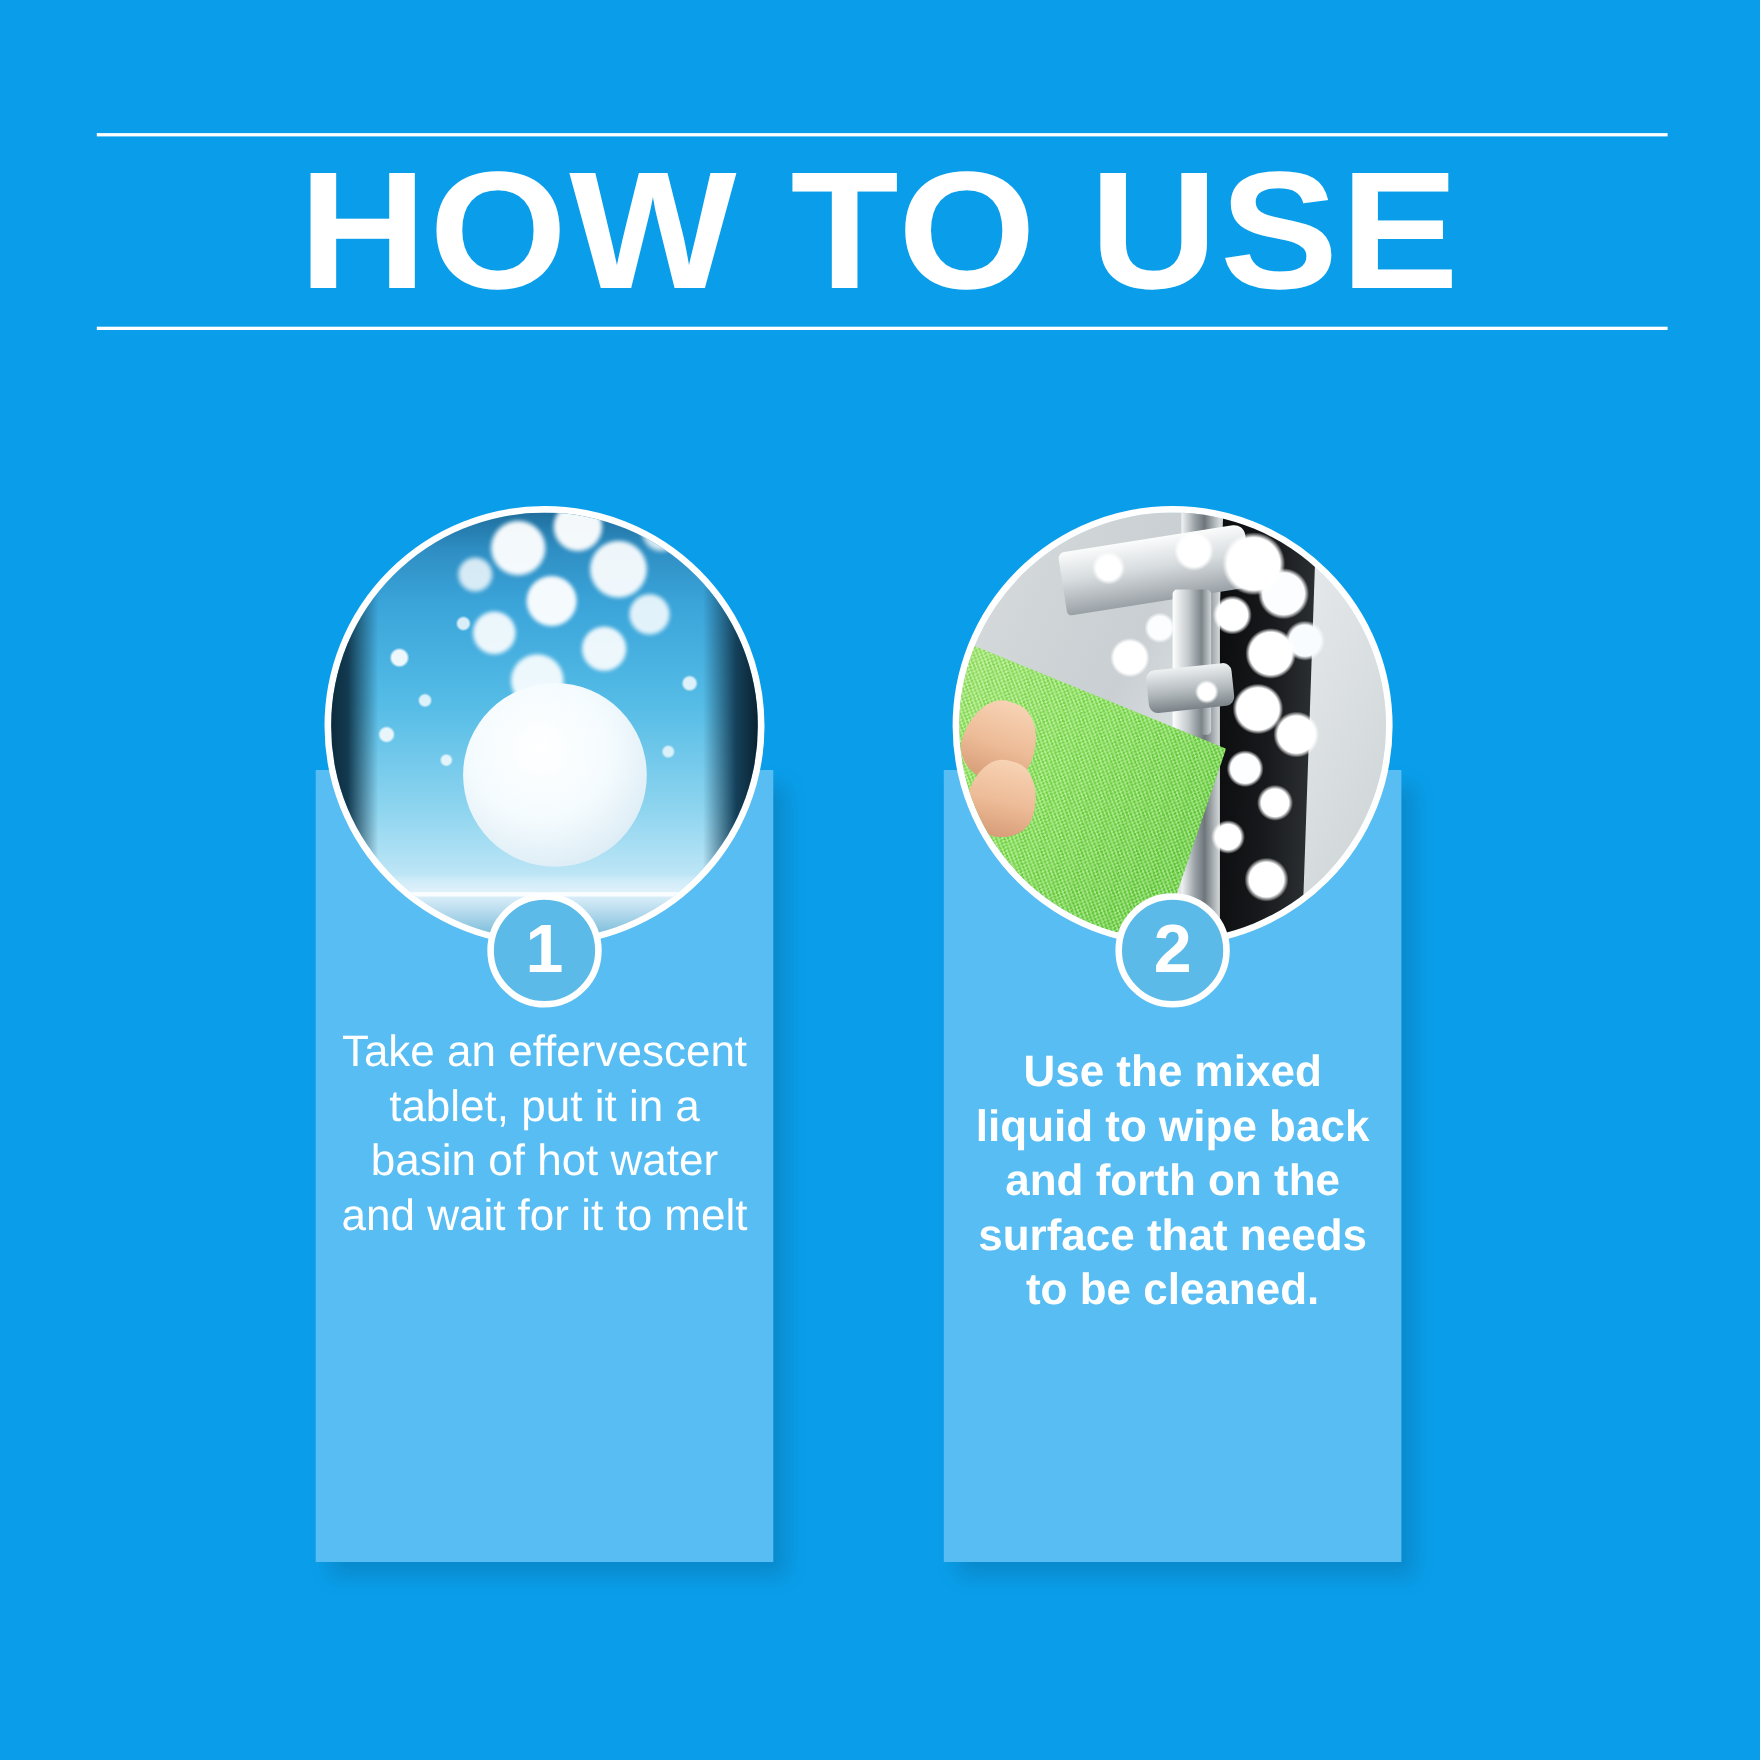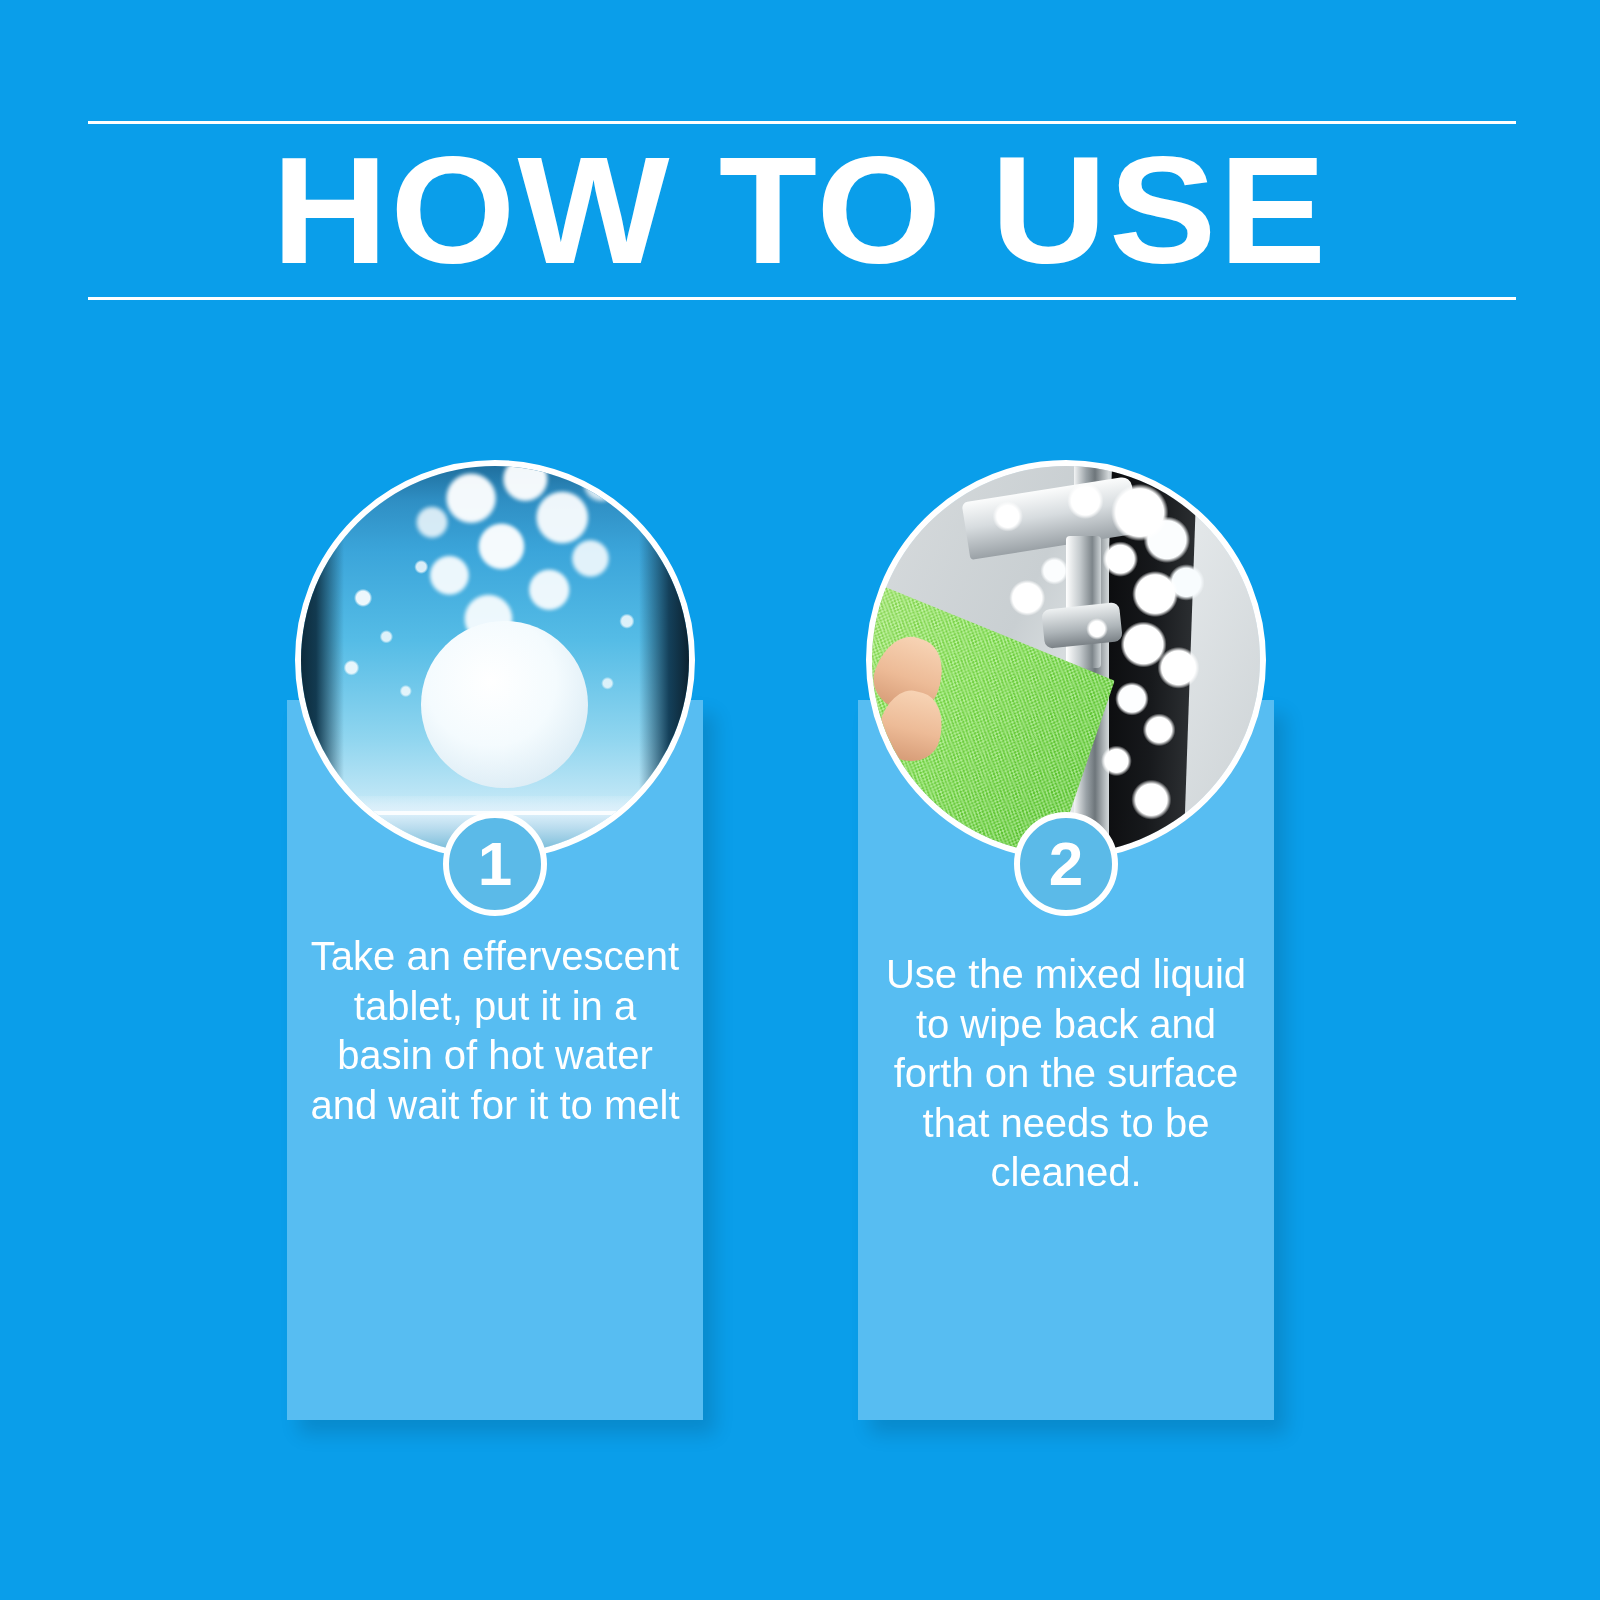--- a/index.html
+++ b/index.html
@@ -62,21 +62,21 @@
     left:0; right:0;
     top:232px;
     padding:0 14px;
     text-align:center;
     color:#ffffff;
     font-size:40px;
     line-height:1.24;
     font-family:"Liberation Sans", sans-serif;
     font-weight:400;
   }
-  #card-2 .card-body { top:250px; }
+  #card-2 .card-body { top:250px;font-weight:bold; }
 
   
   .photo-wrap {
     position:absolute;
     width:400px; height:400px;
     top:460px;
   }
   #photo-1 { left:295px; }
   #photo-2 { left:866px; }
 

